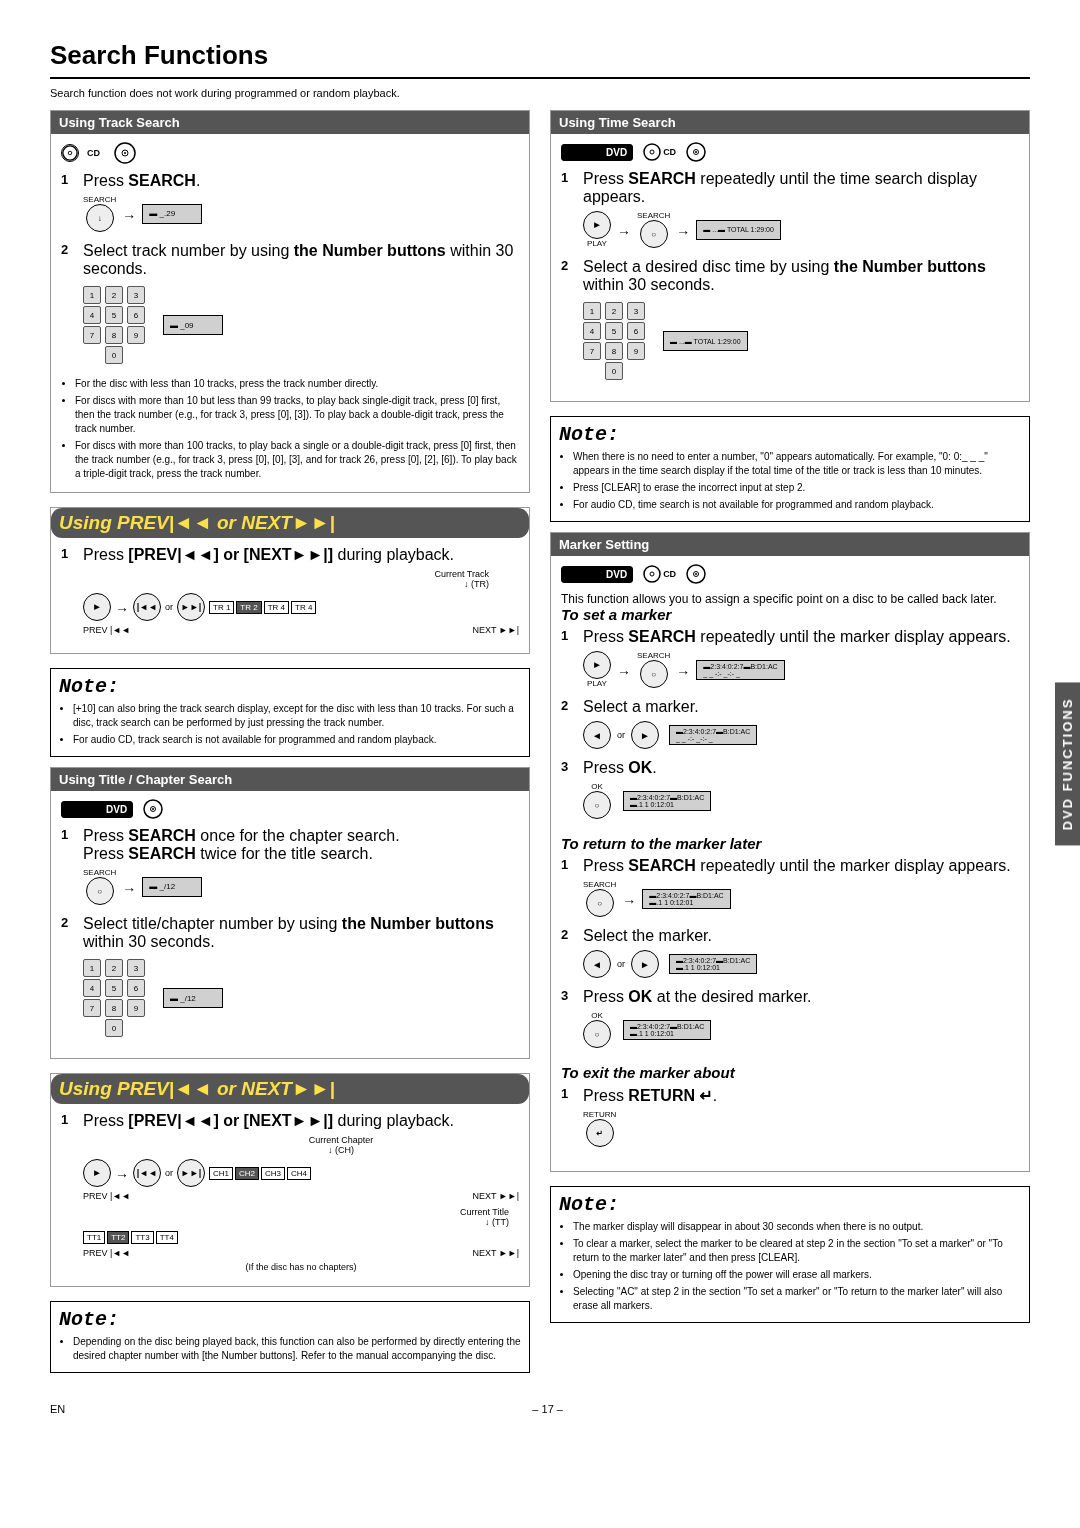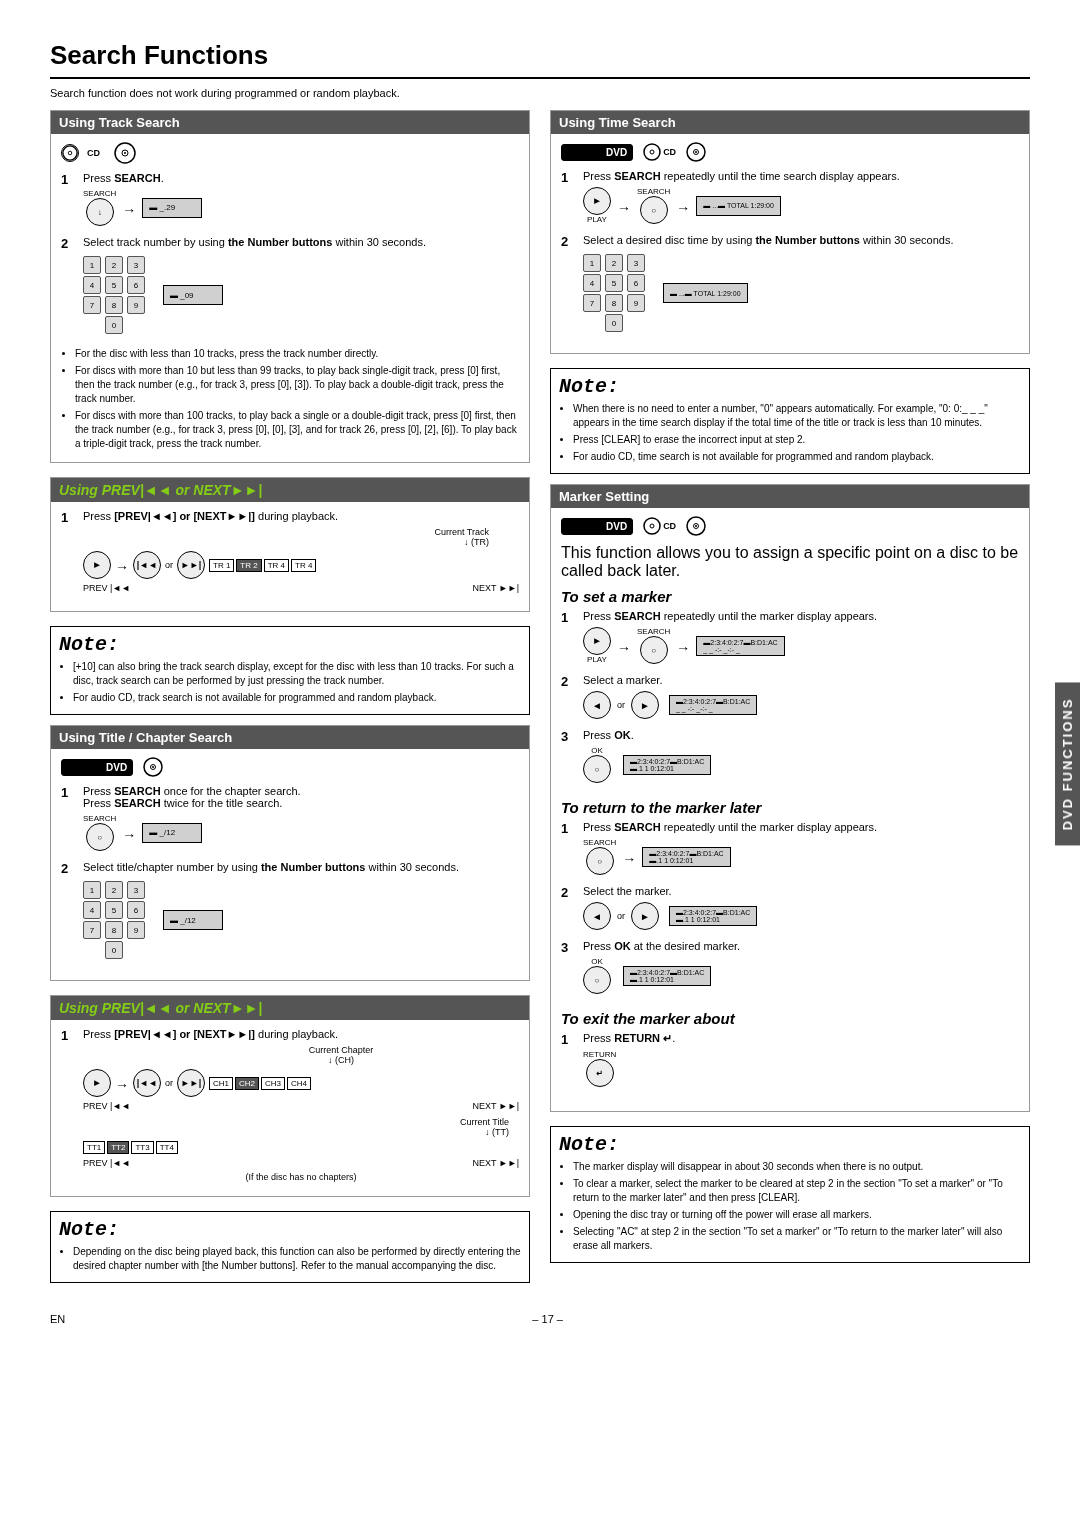--- a/index.html
+++ b/index.html
@@ -35,24 +35,25 @@
     }
     .section-header {
       background: #555;
       color: #fff;
       font-weight: bold;
       font-size: 13px;
       padding: 4px 8px;
     }
     .section-header.italic-title {
       background: #555;
-      color: #84cc16;
+      color: #fde047;
       font-style: italic;
       font-weight: bold;
-      font-size: 14px;
+      font-size: 19px;
+      border-radius: 11px;
     }
     .section-body {
       padding: 8px 10px;
     }
     .device-icons {
       display: flex;
       align-items: center;
       gap: 10px;
       margin-bottom: 8px;
     }
@@ -81,21 +82,21 @@
       align-items: flex-start;
       gap: 8px;
       margin-bottom: 6px;
     }
     .step-num {
       font-weight: bold;
       font-size: 13px;
       min-width: 14px;
     }
     .step-content { flex: 1; }
-    .step-text { font-size: 11px; margin-bottom: 5px; }
+    .step-text { font-size: 16px; margin-bottom: 5px; }
     b { font-weight: bold; }
     .diagram-row {
       display: flex;
       align-items: center;
       gap: 6px;
       margin: 4px 0 4px 0;
     }
     .arrow-right { font-size: 14px; }
     .button-shape {
       display: inline-flex;
@@ -520,21 +521,21 @@
             <span style="font-size:9px;font-weight:bold;">CD</span>
           </div>
           <div style="width:20px;height:20px;">
             <svg width="20" height="20" viewBox="0 0 20 20">
               <circle cx="10" cy="10" r="9" fill="none" stroke="#000" stroke-width="1.5"></circle>
               <circle cx="10" cy="10" r="2.5" fill="none" stroke="#000" stroke-width="1"></circle>
               <circle cx="10" cy="10" r="1" fill="#000"></circle>
             </svg>
           </div>
         </div>
-        <p style="font-size:16px;margin-bottom:8px;">This function allows you to assign a specific point on a disc to be called back later.</p>
+        <p style="font-size:12px;">This function allows you to assign a specific point on a disc to be called back later.</p>
 
         <div class="subsection">
           <div class="italic-section-title">To set a marker</div>
 
           <div class="step-row">
             <span class="step-num">1</span>
             <div class="step-content">
               <div class="step-text">Press <b>SEARCH</b> repeatedly until the marker display appears.</div>
               <div class="diagram-row">
                 <div style="display:flex;flex-direction:column;align-items:center;">

